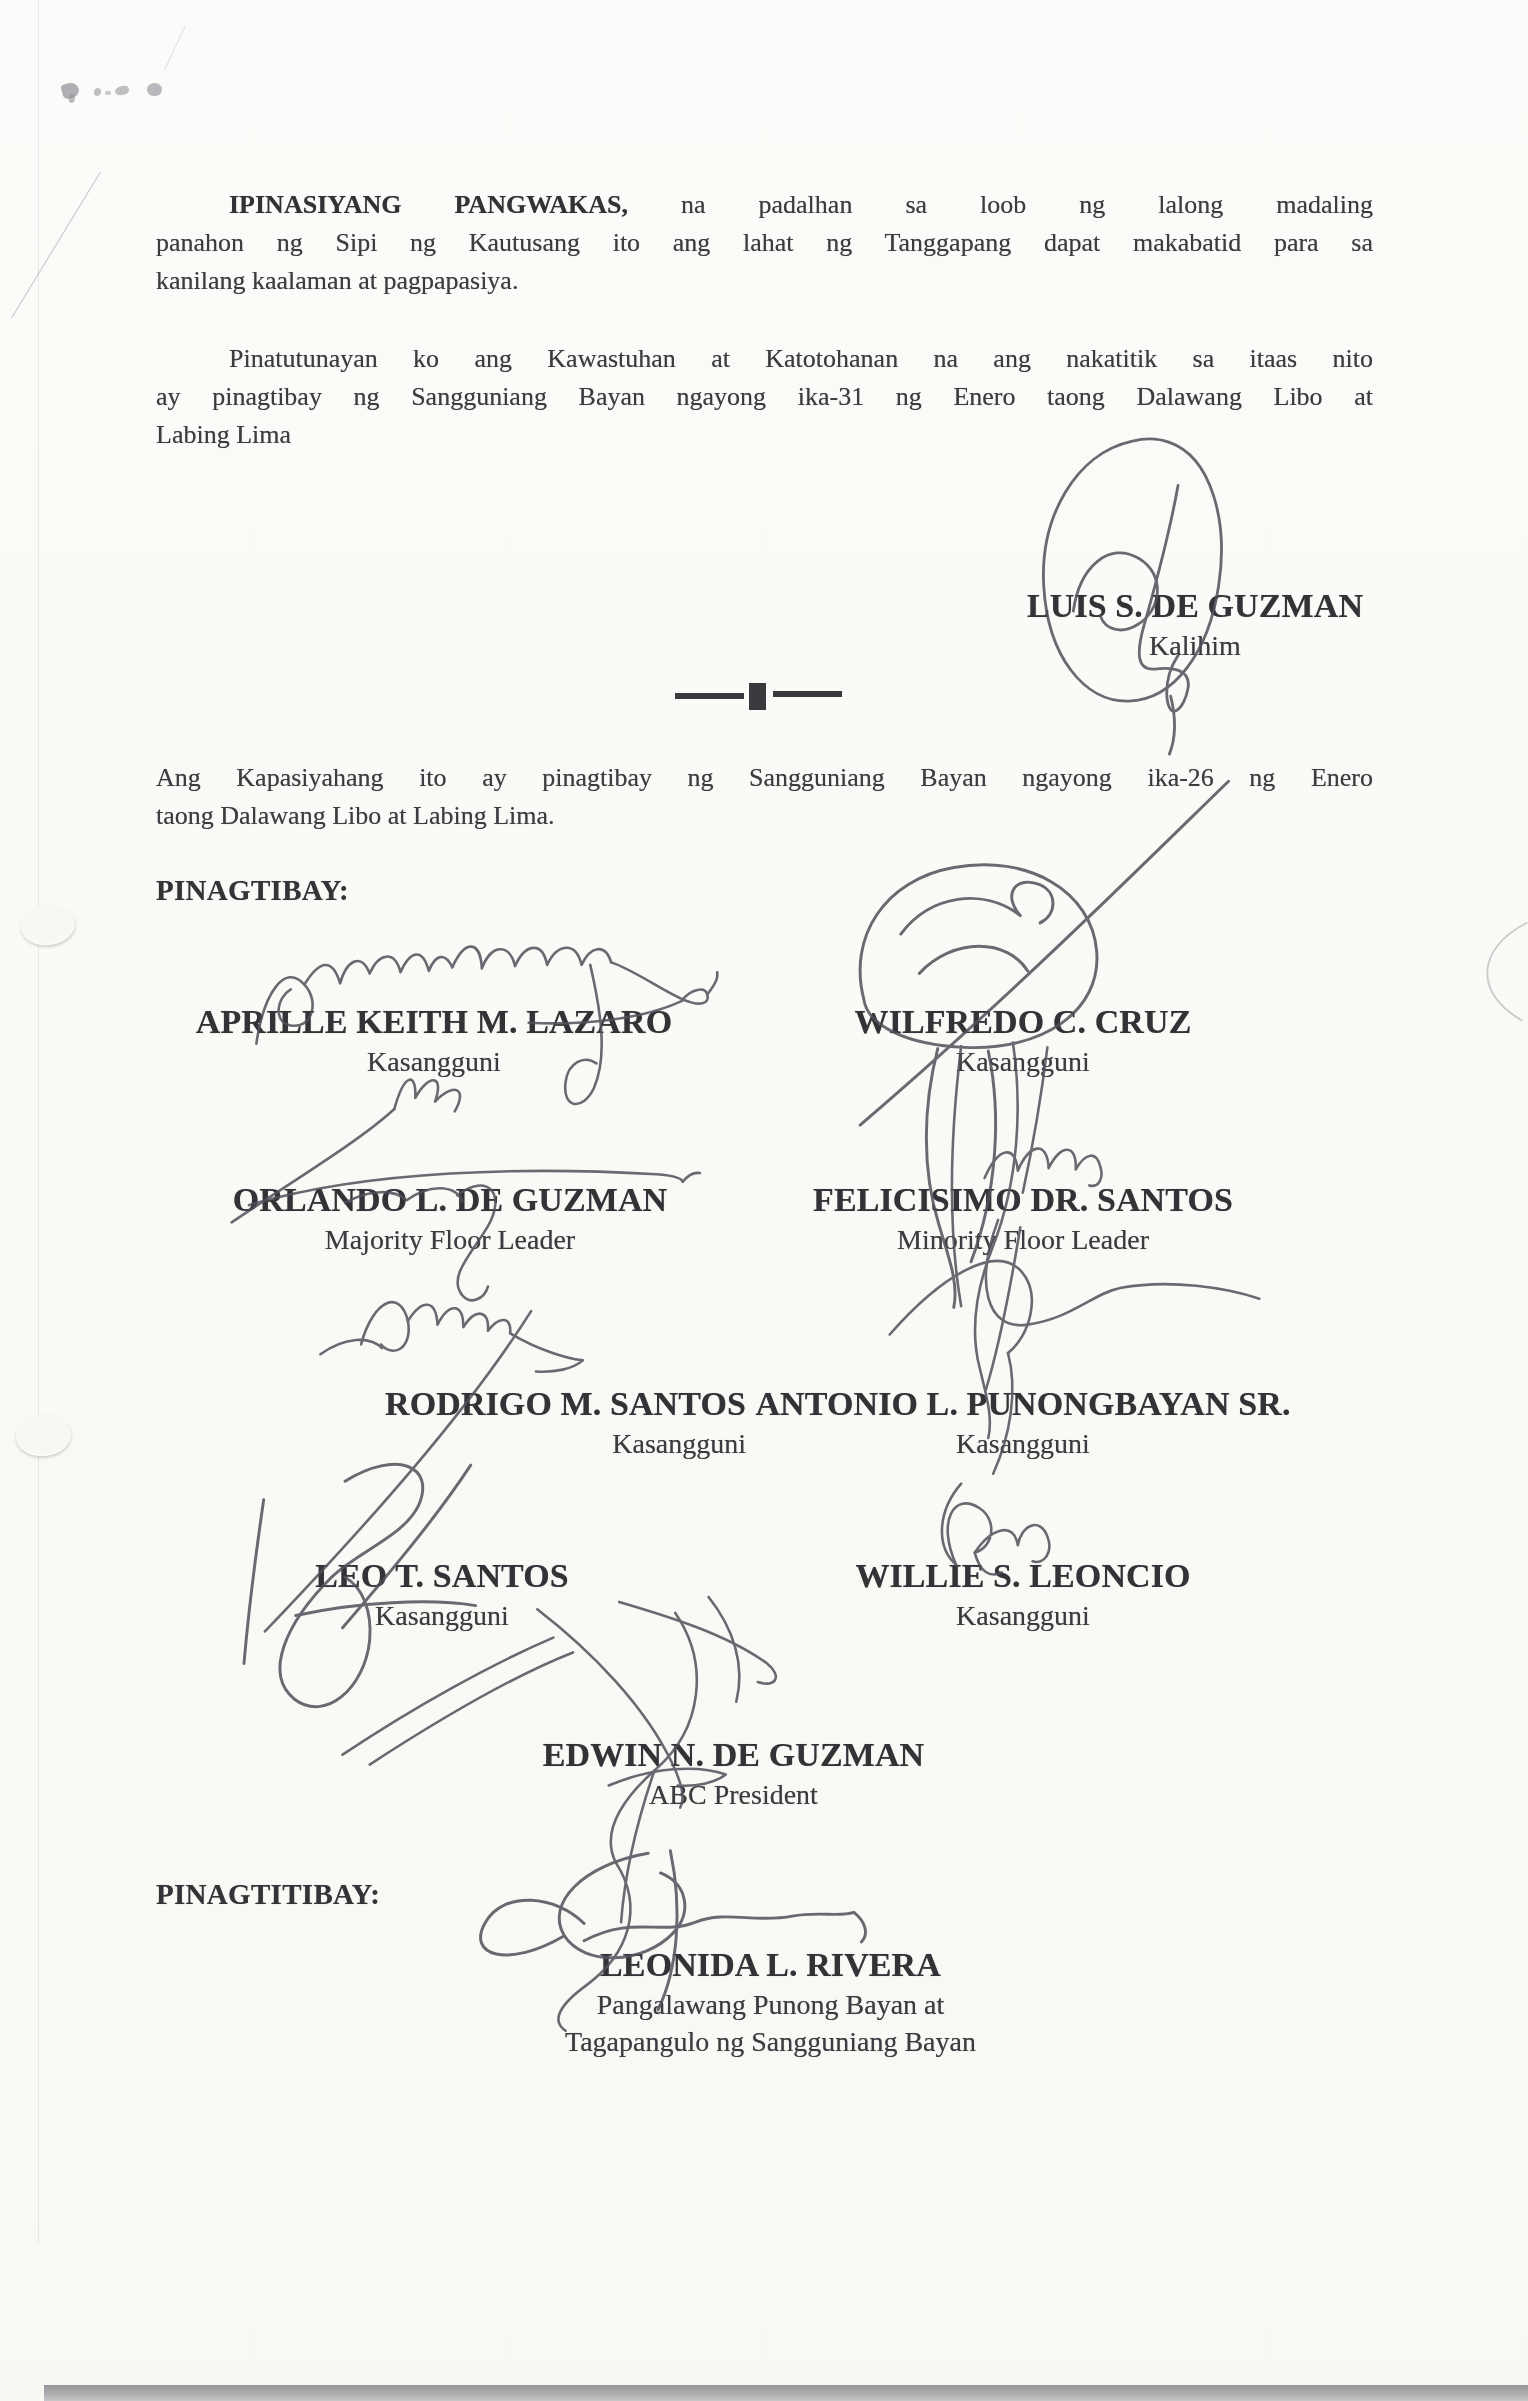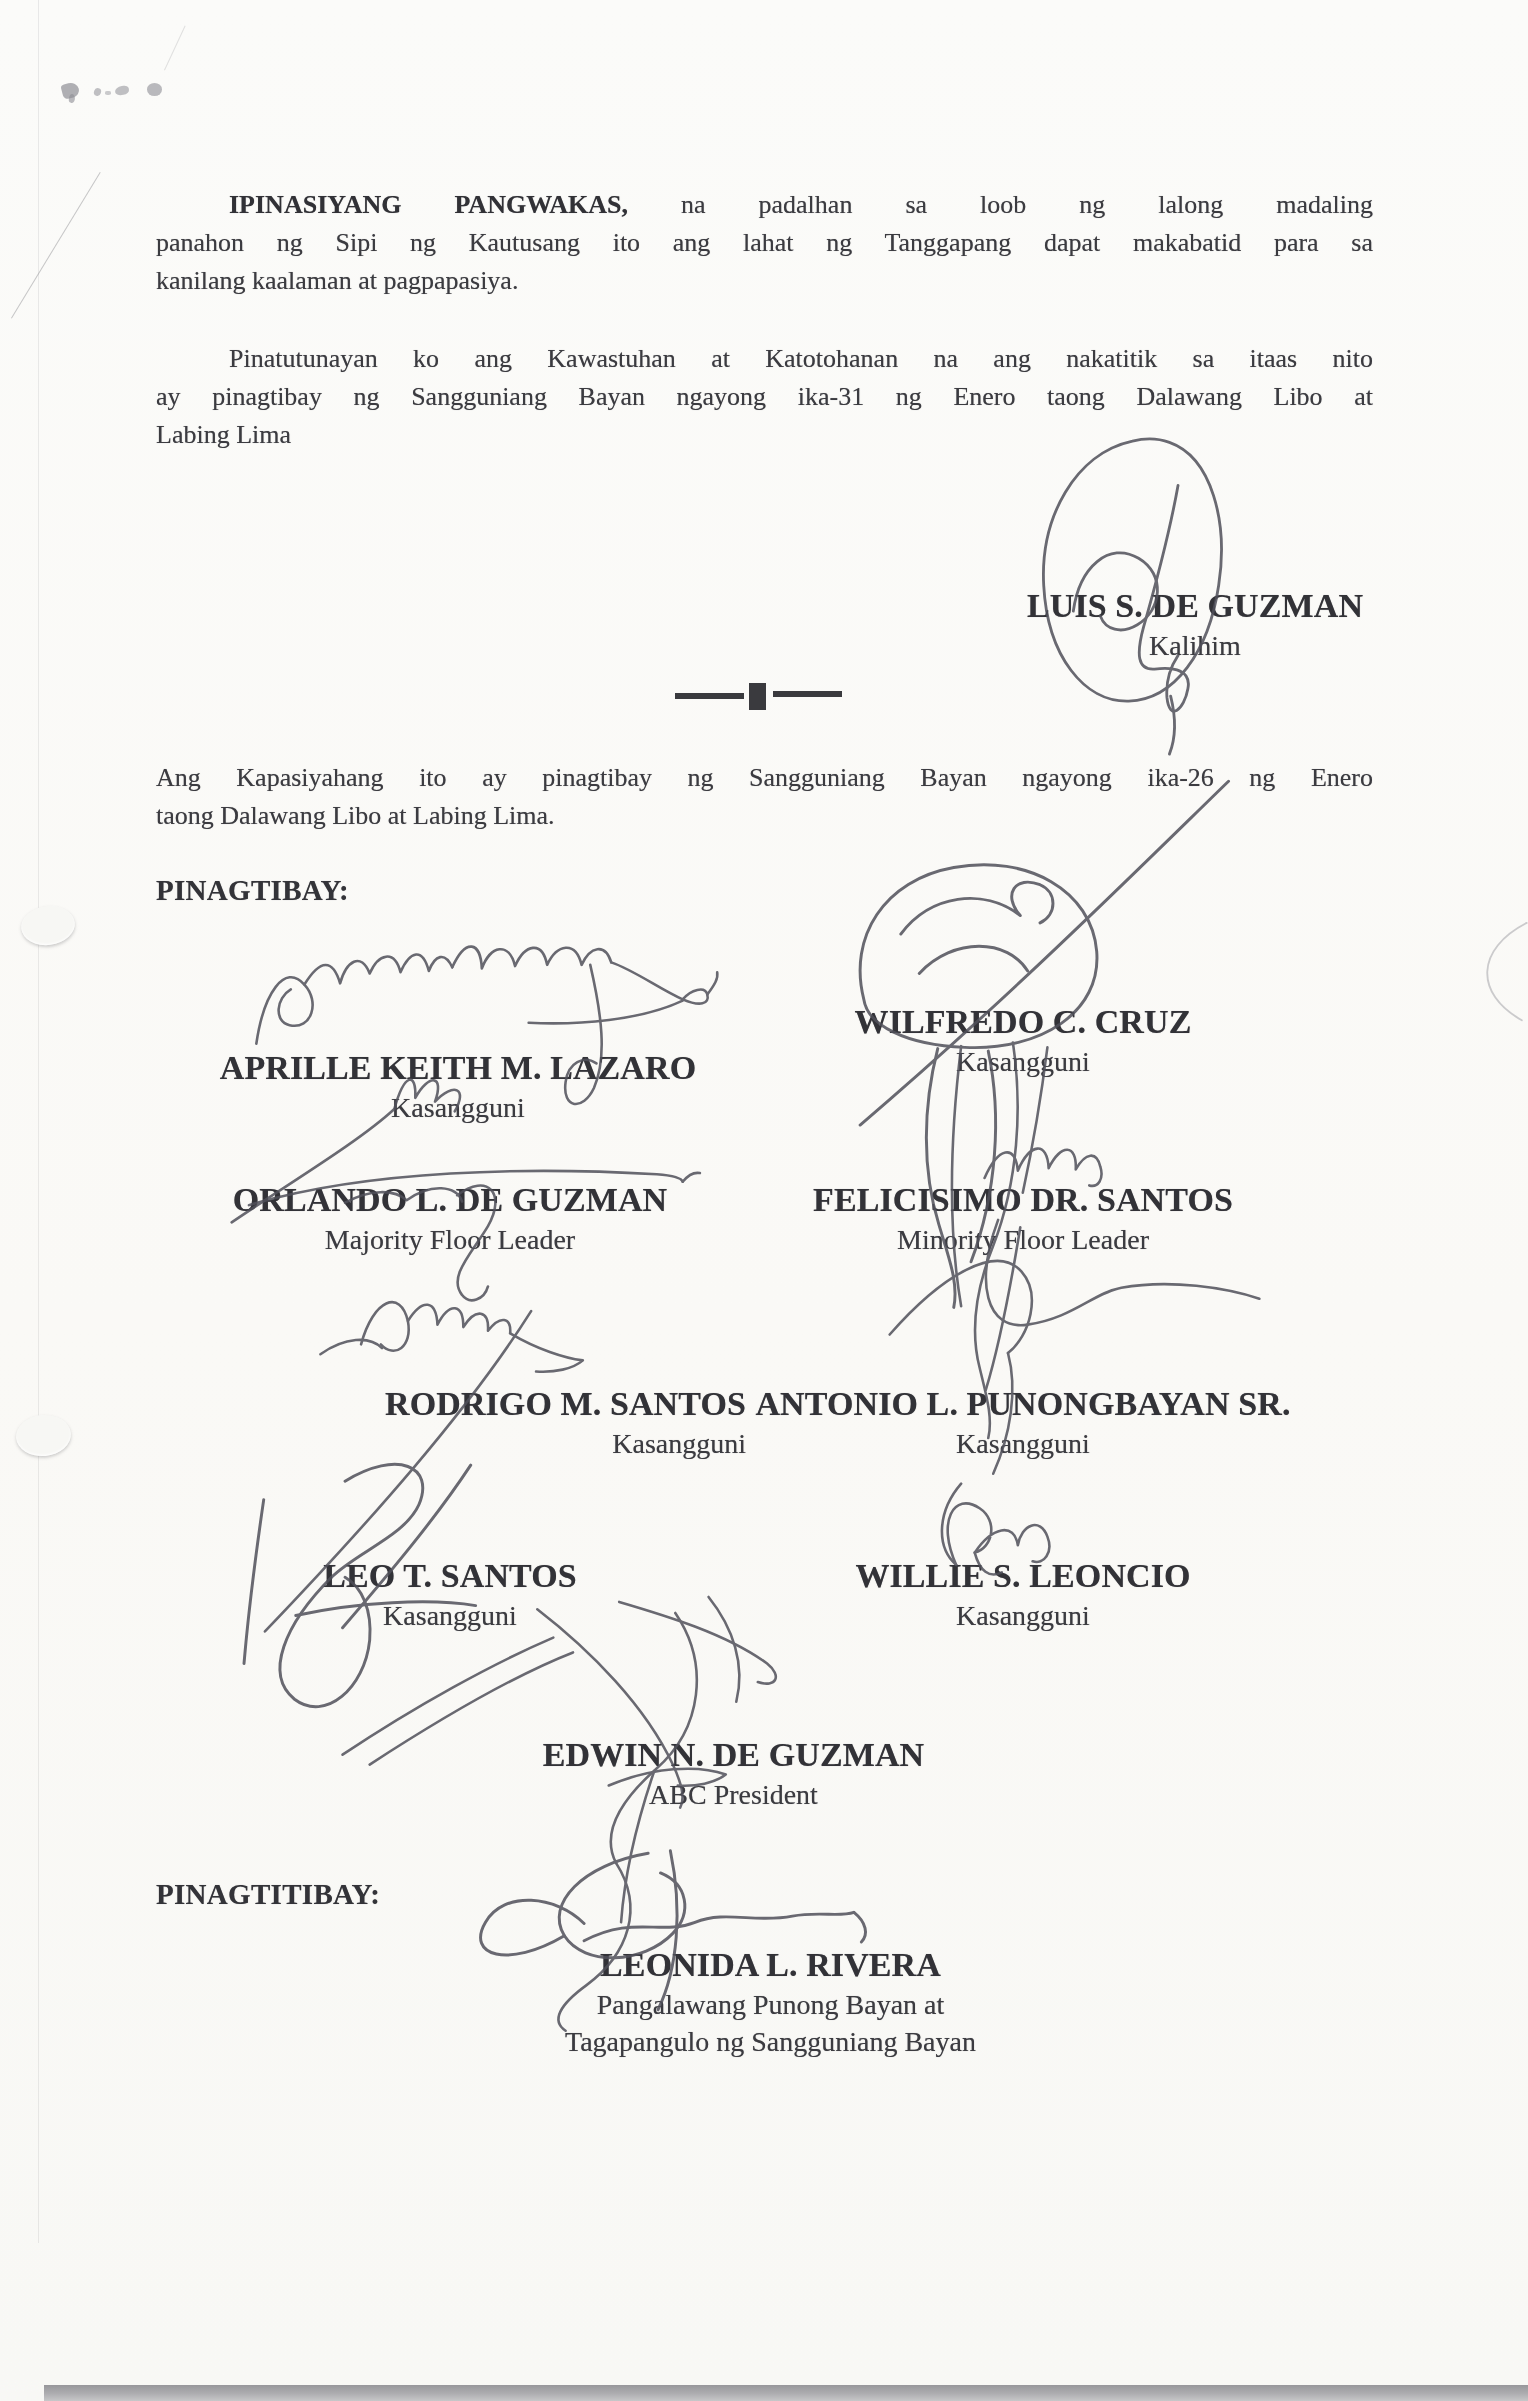--- a/index.html
+++ b/index.html
@@ -82,21 +82,21 @@
     <div class="divider-part" style="left:773px;top:691px;width:69px;height:6.2px;"></div>
   </div>
 
   <div class="para txt" style="top:759px;">
     <div class="line">Ang Kapasiyahang ito ay pinagtibay ng Sangguniang Bayan ngayong ika-26 ng Enero</div>
     <div class="line last">taong Dalawang Libo at Labing Lima.</div>
   </div>
 
   <div class="heading txt" style="top:874px;">PINAGTIBAY:</div>
 
-  <div class="cell txt" style="left:162px;top:1006px;width:592px;margin-top:46px;">
+  <div class="cell txt" style="left:138px;top:1006px;width:592px;">
     <div class="name">APRILLE KEITH M. LAZARO</div>
     <div class="role">Kasangguni</div>
   </div>
   <div class="cell txt" style="left:727px;top:1006px;width:592px;">
     <div class="name">WILFREDO C. CRUZ</div>
     <div class="role">Kasangguni</div>
   </div>
 
   <div class="cell txt" style="left:154px;top:1184px;width:592px;">
     <div class="name">ORLANDO L. DE GUZMAN</div>
@@ -109,21 +109,21 @@
 
   <div class="cell txt" style="left:154px;top:1388px;width:592px;text-align:right;">
     <div class="name">RODRIGO M. SANTOS</div>
     <div class="role">Kasangguni</div>
   </div>
   <div class="cell txt" style="left:727px;top:1388px;width:592px;">
     <div class="name">ANTONIO L. PUNONGBAYAN SR.</div>
     <div class="role">Kasangguni</div>
   </div>
 
-  <div class="cell txt" style="left:154px;top:1560px;width:592px;">
+  <div class="cell txt" style="left:146px;top:1560px;width:592px;">
     <div class="name">LEO T. SANTOS</div>
     <div class="role">Kasangguni</div>
   </div>
   <div class="cell txt" style="left:727px;top:1560px;width:592px;">
     <div class="name">WILLIE S. LEONCIO</div>
     <div class="role">Kasangguni</div>
   </div>
 
   <div class="cell txt" style="left:450px;top:1739px;width:567px;">
     <div class="name">EDWIN N. DE GUZMAN</div>

